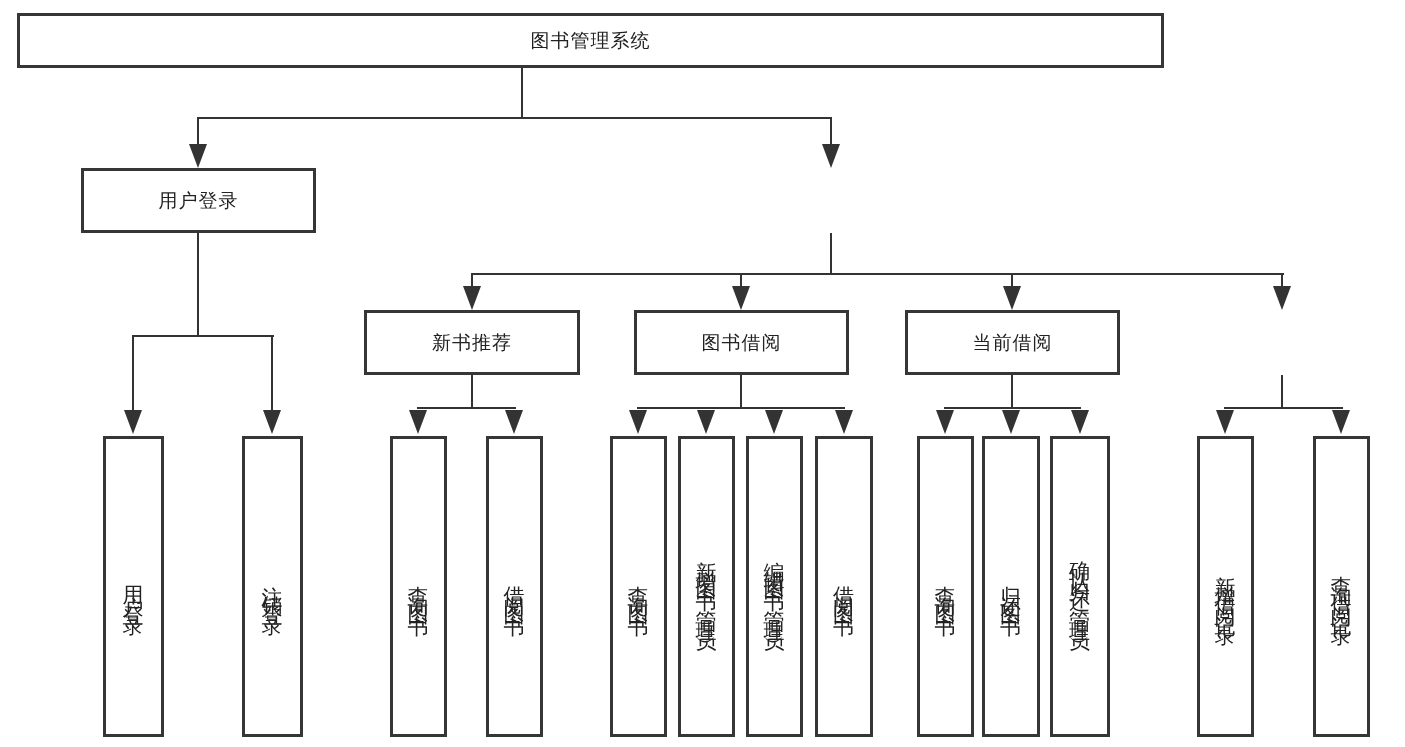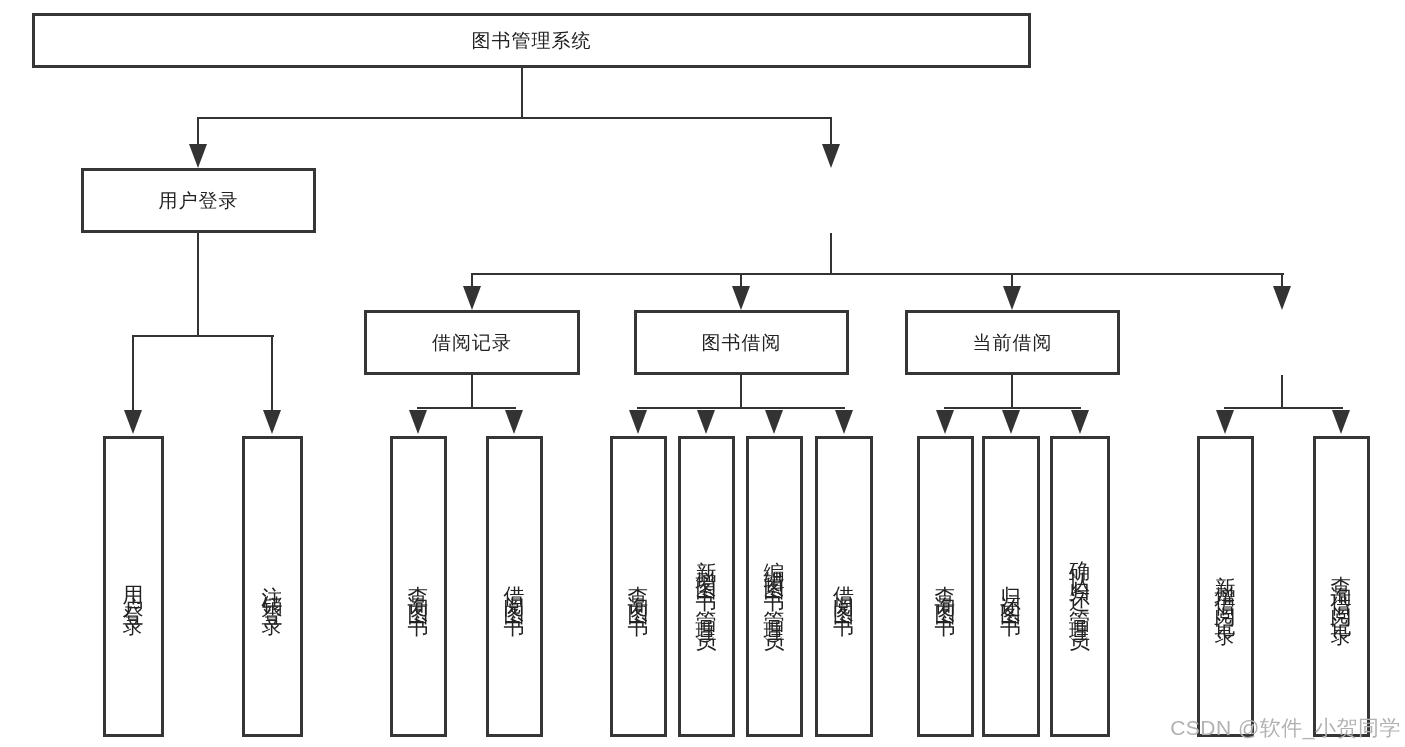--- a/index.html
+++ b/index.html
@@ -46,21 +46,21 @@
     color:#b2b2b2;
     letter-spacing:0.5px;
     white-space:nowrap;
   }
 </style>
 </head>
 <body>
 
 <div id="stage">
 
-  <div class="box" style="left:32px;top:13px;width:999px;height:55px">图书管理系统</div>
+  <div class="box" style="left:17px;top:13px;width:1147px;height:55px">图书管理系统</div>
 
   <div class="vl" style="left:521px;top:68px;height:51px"></div>
   <div class="hl" style="left:197px;top:117px;width:635px"></div>
   <div class="vl" style="left:197px;top:117px;height:30px"></div>
   <div class="vl" style="left:830px;top:117px;height:30px"></div>
   <div class="arr" style="left:189px;top:144px"></div>
   <div class="arr" style="left:822px;top:144px"></div>
 
   <div class="box" style="left:81px;top:168px;width:235px;height:65px">用户登录</div>
 
@@ -75,21 +75,21 @@
   <div class="hl" style="left:471px;top:273px;width:813px"></div>
   <div class="vl" style="left:471px;top:273px;height:16px"></div>
   <div class="vl" style="left:740px;top:273px;height:16px"></div>
   <div class="vl" style="left:1011px;top:273px;height:16px"></div>
   <div class="vl" style="left:1281px;top:273px;height:16px"></div>
   <div class="arr" style="left:463px;top:286px"></div>
   <div class="arr" style="left:732px;top:286px"></div>
   <div class="arr" style="left:1003px;top:286px"></div>
   <div class="arr" style="left:1273px;top:286px"></div>
 
-  <div class="box" style="left:364px;top:310px;width:216px;height:65px">借阅记录</div>
+  <div class="box" style="left:364px;top:310px;width:216px;height:65px">新书推荐</div>
   <div class="box" style="left:905px;top:310px;width:215px;height:65px">当前借阅</div>
   <div class="box" style="left:634px;top:310px;width:215px;height:65px">图书借阅</div>
 
   <div class="vl" style="left:471px;top:375px;height:34px"></div>
   <div class="hl" style="left:417px;top:407px;width:99px"></div>
   <div class="arr" style="left:409px;top:410px"></div>
   <div class="arr" style="left:505px;top:410px"></div>
 
   <div class="vl" style="left:740px;top:375px;height:34px"></div>
   <div class="hl" style="left:637px;top:407px;width:208px"></div>
@@ -120,15 +120,14 @@
   <div class="box vbox" style="left:746px;top:436px;width:57px;height:301px">编辑图书（管理员）</div>
   <div class="box vbox" style="left:815px;top:436px;width:58px;height:301px">借阅图书</div>
 
   <div class="box vbox" style="left:917px;top:436px;width:57px;height:301px">查询图书</div>
   <div class="box vbox" style="left:982px;top:436px;width:58px;height:301px">归还图书</div>
   <div class="box vbox" style="left:1050px;top:436px;width:60px;height:301px">确认归还（管理员）</div>
 
   <div class="box vbox" style="left:1197px;top:436px;width:57px;height:301px">新增借阅记录</div>
   <div class="box vbox" style="left:1313px;top:436px;width:57px;height:301px">查询借阅记录</div>
 
-  <div class="watermark">CSDN @软件_小贺同学</div>
 
 </div>
 
 </body></html>

